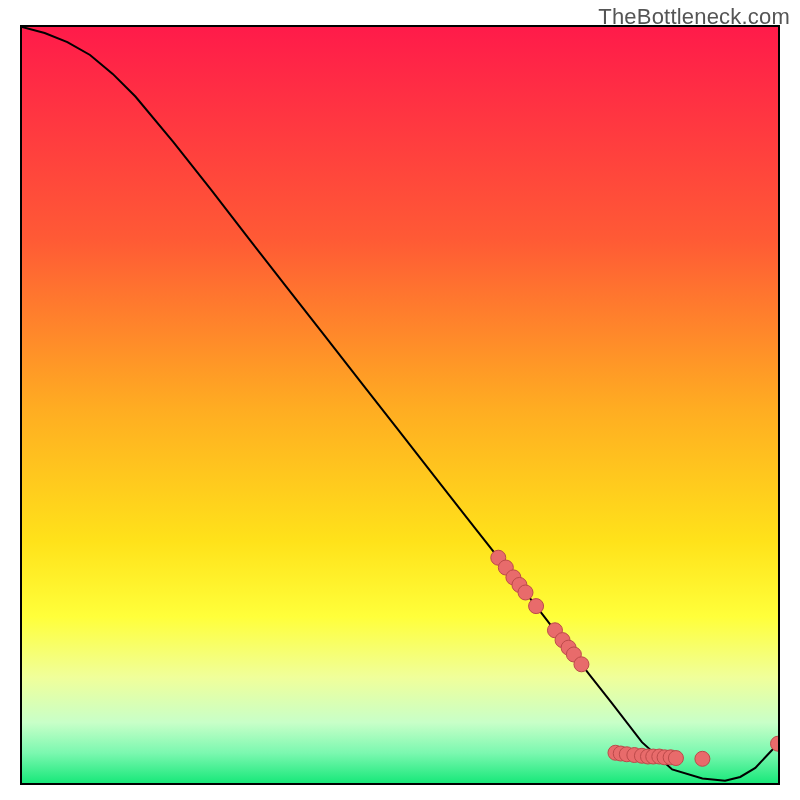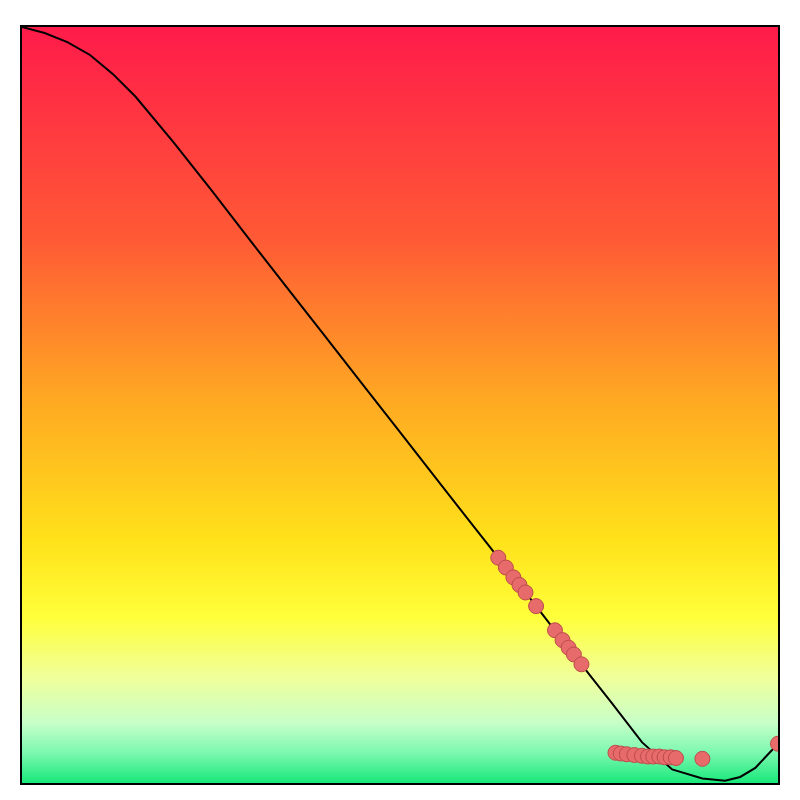--- a/index.html
+++ b/index.html
@@ -50,20 +50,21 @@
     position: absolute;
     inset: 0;
     z-index: 3;
   }
 </style>
 </head>
 <body>
 
 <div class="chart-container">
 
+  <div class="watermark">TheBottleneck.com</div>
 
   <div class="plot-area">
 
     <svg class="gradient-bg" viewBox="0 0 756 756" preserveAspectRatio="none" width="756" height="756">
       <defs>
         <linearGradient id="bgGrad" x1="0" y1="0" x2="0" y2="1">
             <stop offset="0%" stop-color="#ff1b4a"></stop>
             <stop offset="28.000000000000004%" stop-color="#ff5a35"></stop>
             <stop offset="50%" stop-color="#ffab22"></stop>
             <stop offset="68%" stop-color="#ffe21a"></stop>

